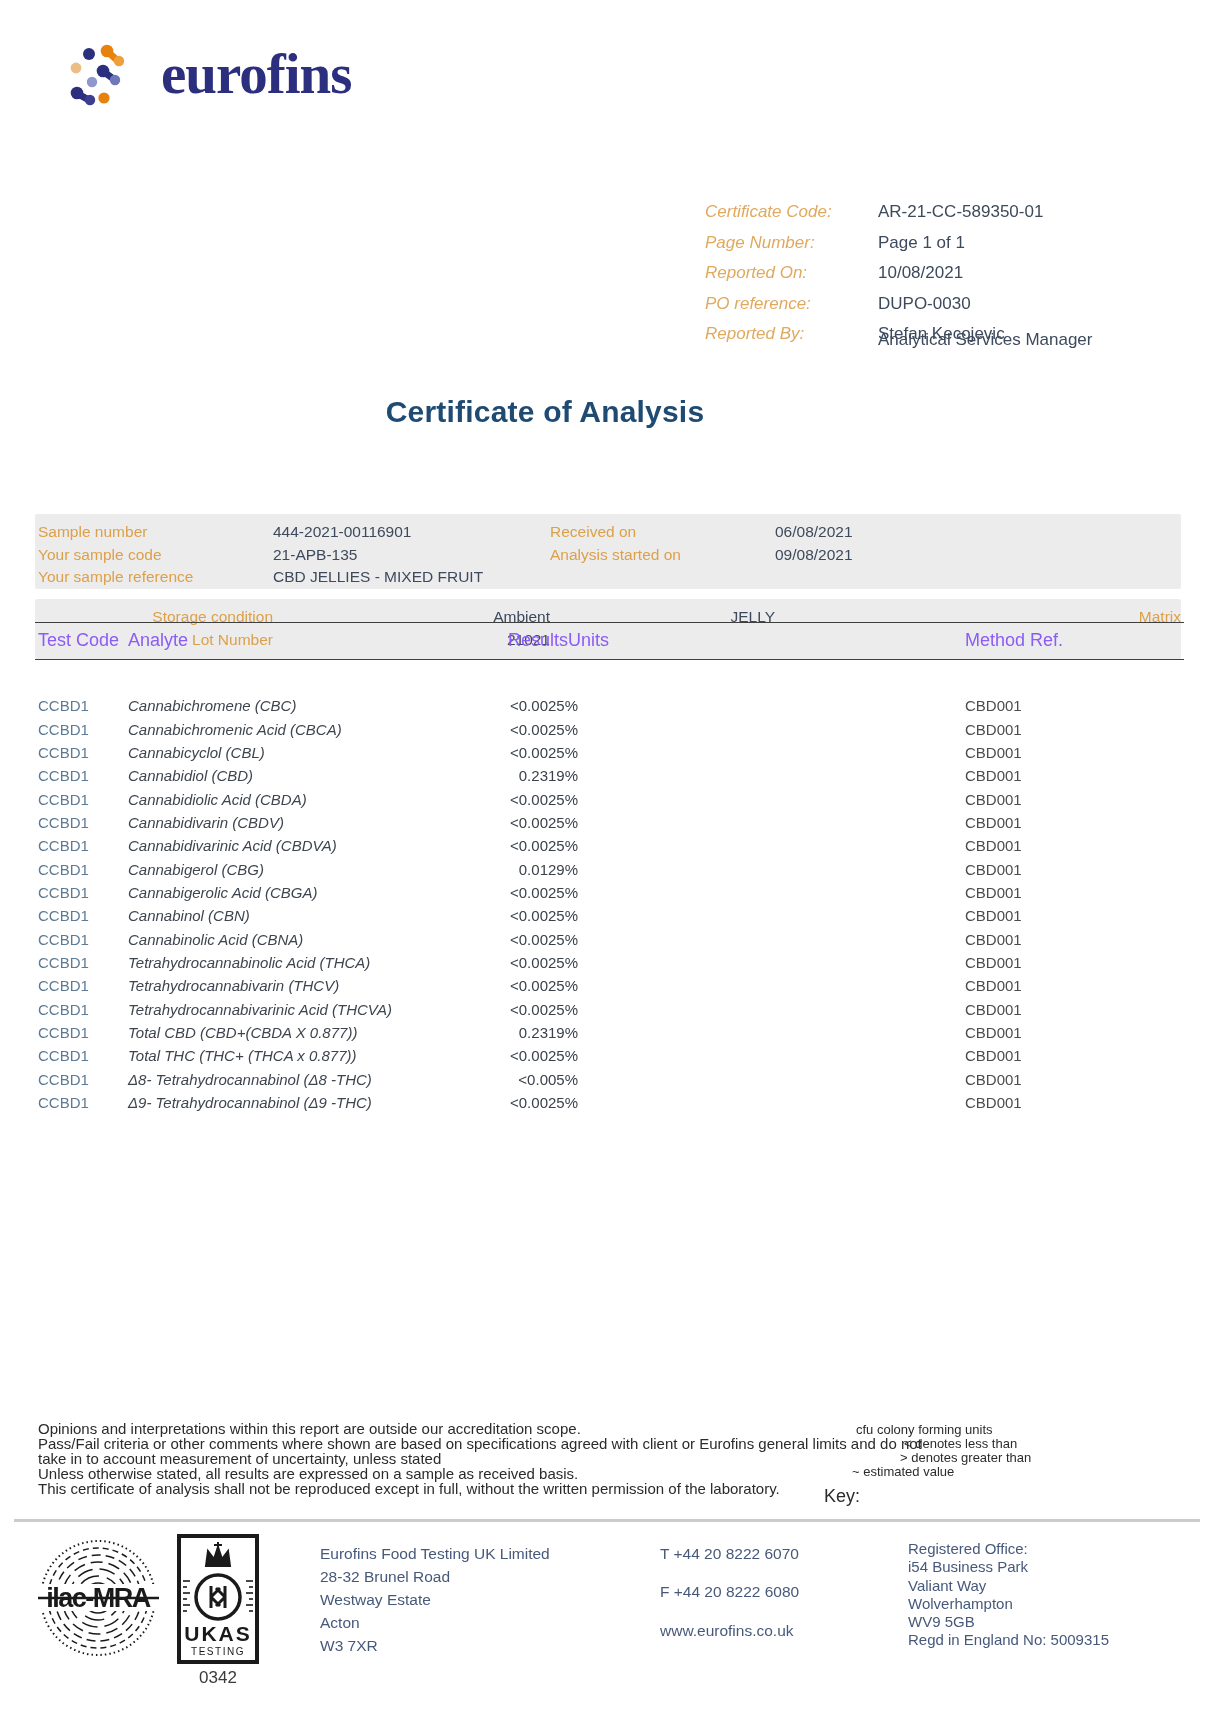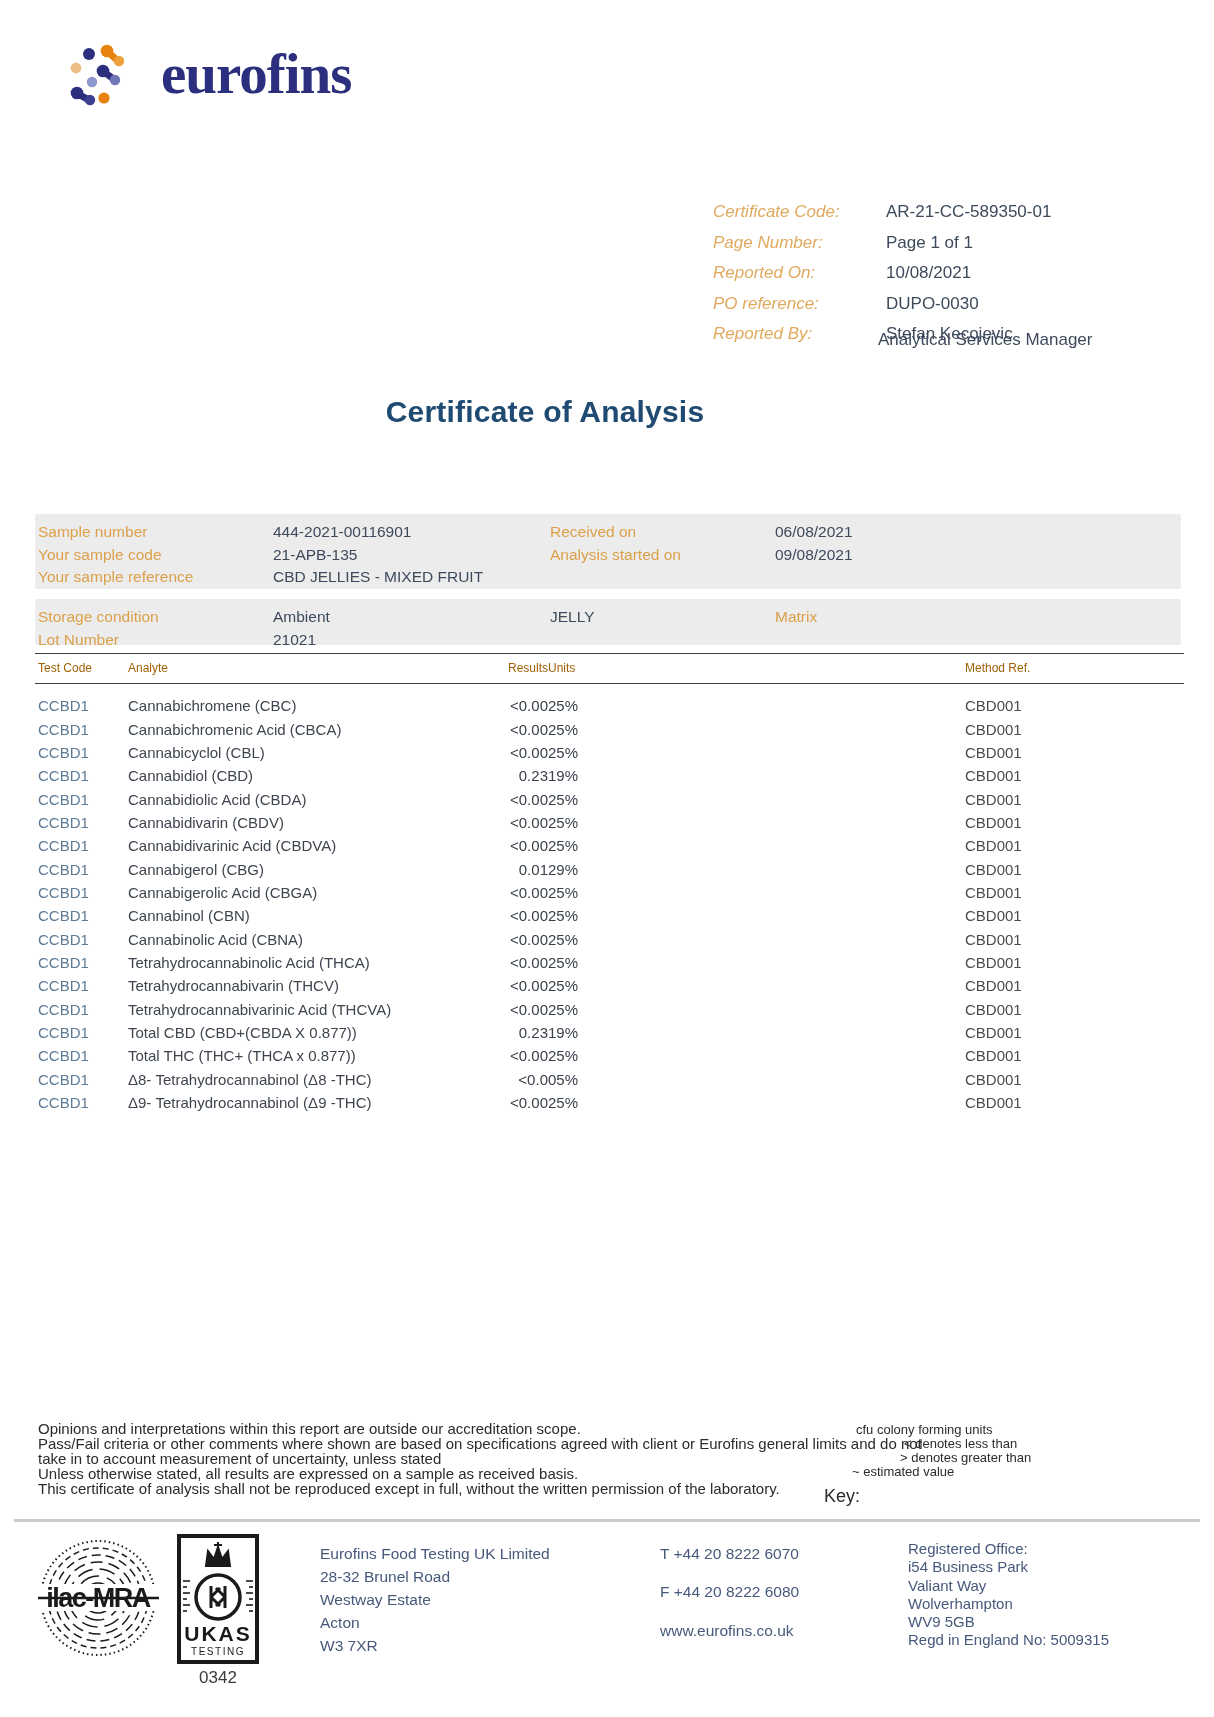--- a/index.html
+++ b/index.html
@@ -12,51 +12,51 @@
 
   
   #logo{left:56px;top:38px;display:flex;align-items:center;justify-content:flex-end;}
   #logo-text{
     font-family:"Liberation Serif",serif;font-weight:600;font-size:57px;
     color:#2b2f7e;letter-spacing:-1px;margin-left:10px;line-height:1;
     padding-bottom:10px;
   }
 
   
-  #cert-block{left:705px;top:197px;width:470px;margin-left:8px;}
+  #cert-block{left:705px;top:197px;width:470px;}
   .cert-row{display:grid;grid-template-columns:173px auto;height:30.5px;align-items:center;}
   .cert-label{font-style:italic;color:#e0a95e;font-size:17px;}
   .cert-value{color:#3d4a5c;font-size:17px;}
   #cert-extra{left:878px;top:330px;color:#3d4a5c;font-size:17px;}
 
   
   #doc-title{
     left:0;top:395px;width:1090px;text-align:center;
     font-size:30px;font-weight:600;color:#1f4a72;letter-spacing:0.2px;
   }
 
   
   .band{left:35px;width:1146px;background:#ececec;border-radius:2px;}
   #band1{top:514px;height:75px;}
-  #band2{top:599px;height:46px;}
+  #band2{top:599px;height:60px;text-align:right;}
   .band-grid{display:grid;grid-template-columns:235px 277px 225px auto;padding:7px 0 0 3px;}
   .info-label{color:#dca04a;font-size:15.5px;line-height:22.5px;}
   .info-value{color:#3d4a5c;font-size:15.5px;line-height:22.5px;}
 
   
   #table-head{
-    left:35px;top:653px;width:1146px;
+    left:35px;top:622px;width:1146px;
     border-top:1.5px solid #3f3f3f;border-bottom:1.5px solid #3f3f3f;
     display:grid;grid-template-columns:90px 380px 457px auto;
-    padding:7px 0 8px 3px;color:#a16207;font-size:12px;
+    padding:7px 0 8px 3px;color:#8b5cf6;font-size:18px;
   }
   #results-body{left:35px;top:694px;width:1146px;}
   .t-row{display:grid;grid-template-columns:90px 290px 160px 387px auto;height:23.35px;align-items:center;padding-left:3px;}
   .t-code{color:#5d7a94;font-size:15px;}
-  .t-analyte{color:#3e454f;font-size:15px;}
+  .t-analyte{color:#3e454f;font-size:15px;font-style:italic;}
   .t-result{color:#3a414b;font-size:15px;text-align:right;}
   .t-method{color:#4c4c4c;font-size:15px;}
 
   
   #disclaimer{left:38px;top:1422px;width:840px;font-size:15px;line-height:14.9px;color:#2b2b2b;white-space:pre;}
   .key-line{font-size:13px;color:#2b2b2b;}
   #key-label{left:824px;top:1486px;font-size:18px;color:#2b2b2b;}
   #key-item-0{left:856px;top:1422px;}
   #key-item-1{left:856px;top:1436px;margin-left:48px;}
   #key-item-2{left:900px;top:1450px;}

